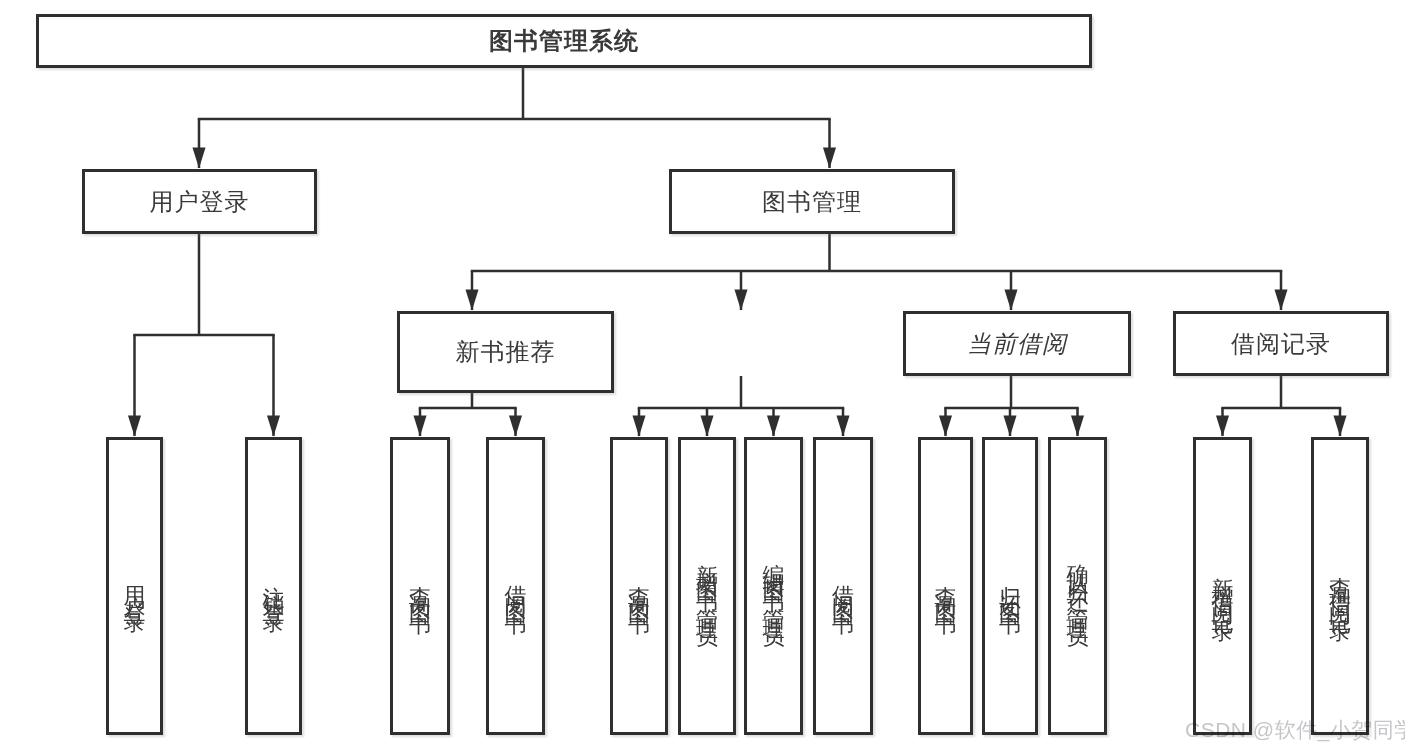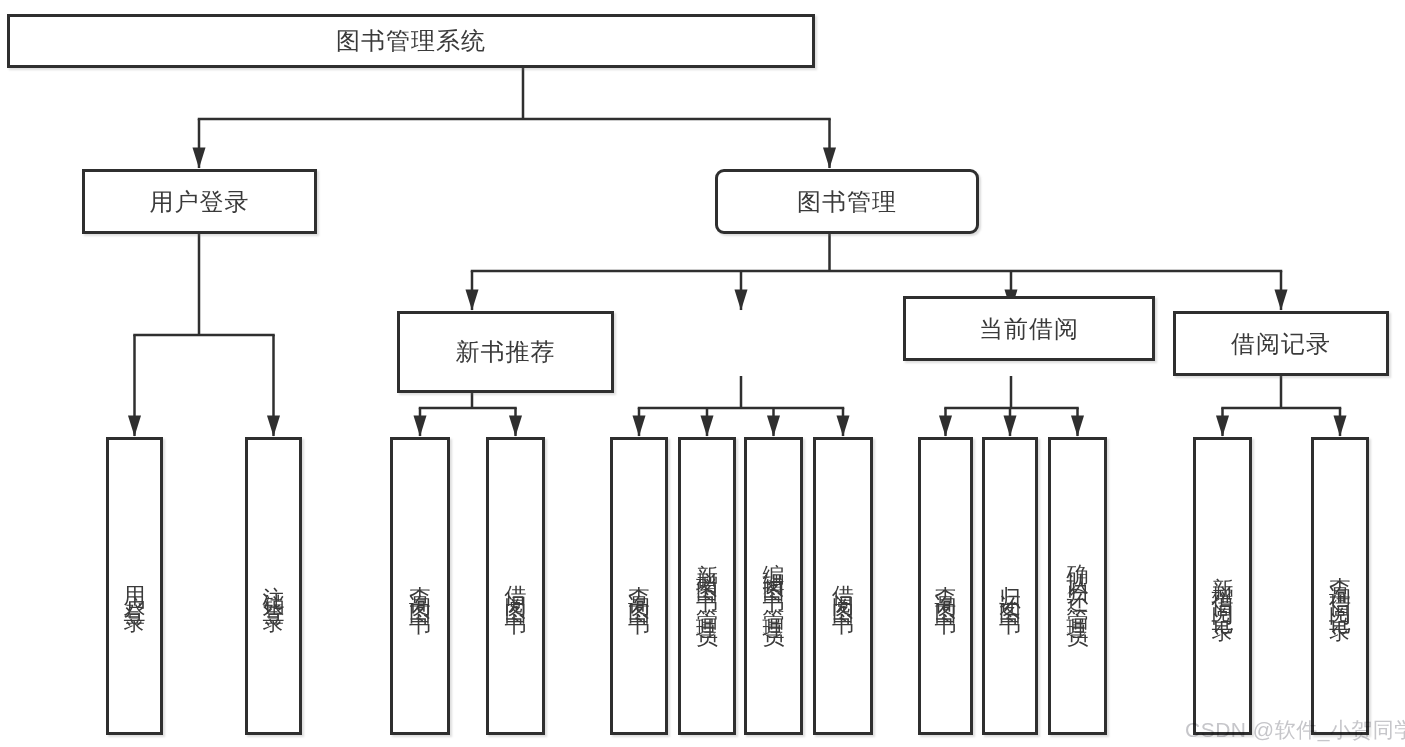--- a/index.html
+++ b/index.html
@@ -27,26 +27,26 @@
   .leaf{top:437px;height:298px;}
   .vtext{
     writing-mode:vertical-rl;
     text-orientation:mixed;
     font-size:22px;
     line-height:1;
     letter-spacing:9px;
     white-space:nowrap;
   }
   
-  .n-root{left:7px;top:14px;width:808px;height:54px;}
+  .n-root{left:36px;top:14px;width:1056px;height:54px;font-weight:bold;}
   .n-l2a{left:82px;top:169px;width:235px;height:65px;}
-  .n-l2b{left:715px;top:169px;width:264px;height:65px;border-radius:9px;}
+  .n-l2b{left:669px;top:169px;width:286px;height:65px;}
   .n-l3a{left:363px;top:311px;width:217px;height:82px;margin-left:34px;}
   .n-l3b{left:633px;top:311px;width:216px;height:65px;}
-  .n-l3c{left:903px;top:296px;width:252px;height:65px;}
+  .n-l3c{left:903px;top:311px;width:228px;height:65px;font-style:italic;}
   .n-l3d{left:1173px;top:311px;width:216px;height:65px;}
   .n-a1{left:106px;width:57px;}
   .n-a2{left:245px;width:57px;}
   .n-b1{left:390px;width:60px;}
   .n-b2{left:486px;width:59px;}
   .n-c1{left:610px;width:58px;}
   .n-c2{left:678px;width:58px;}
   .n-c3{left:744px;width:59px;}
   .n-c4{left:813px;width:60px;}
   .n-d1{left:918px;width:55px;}

